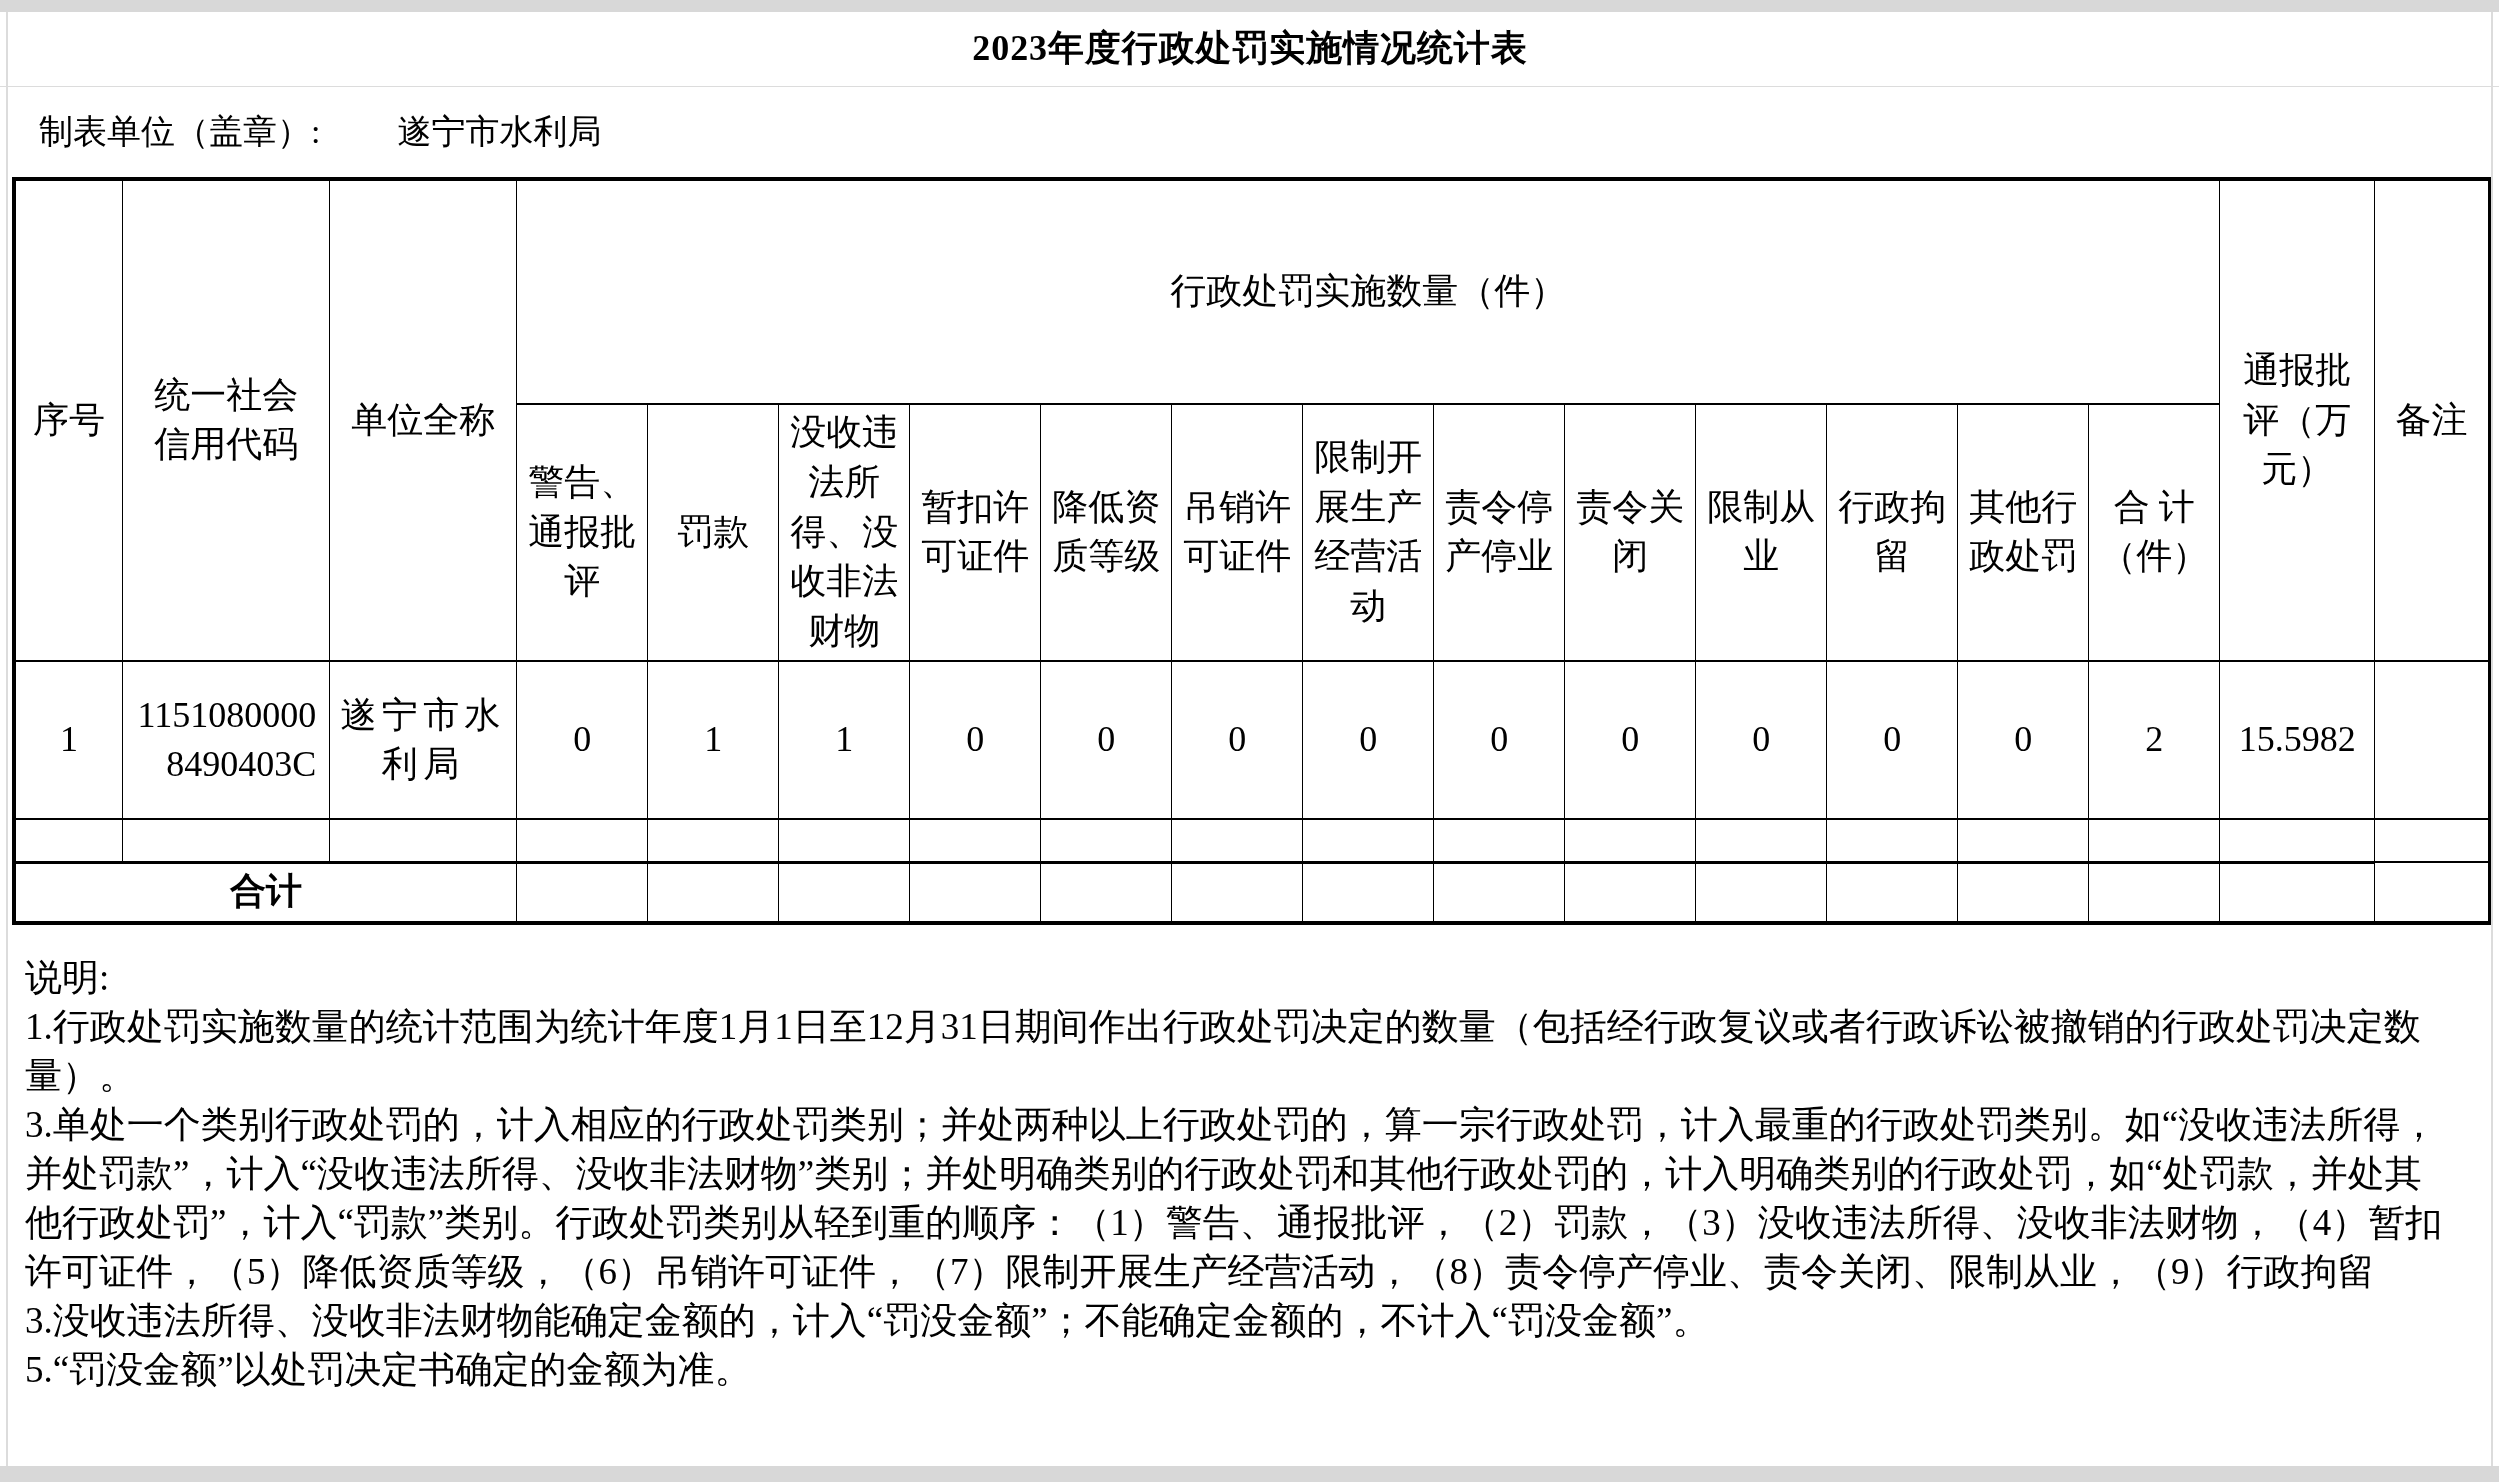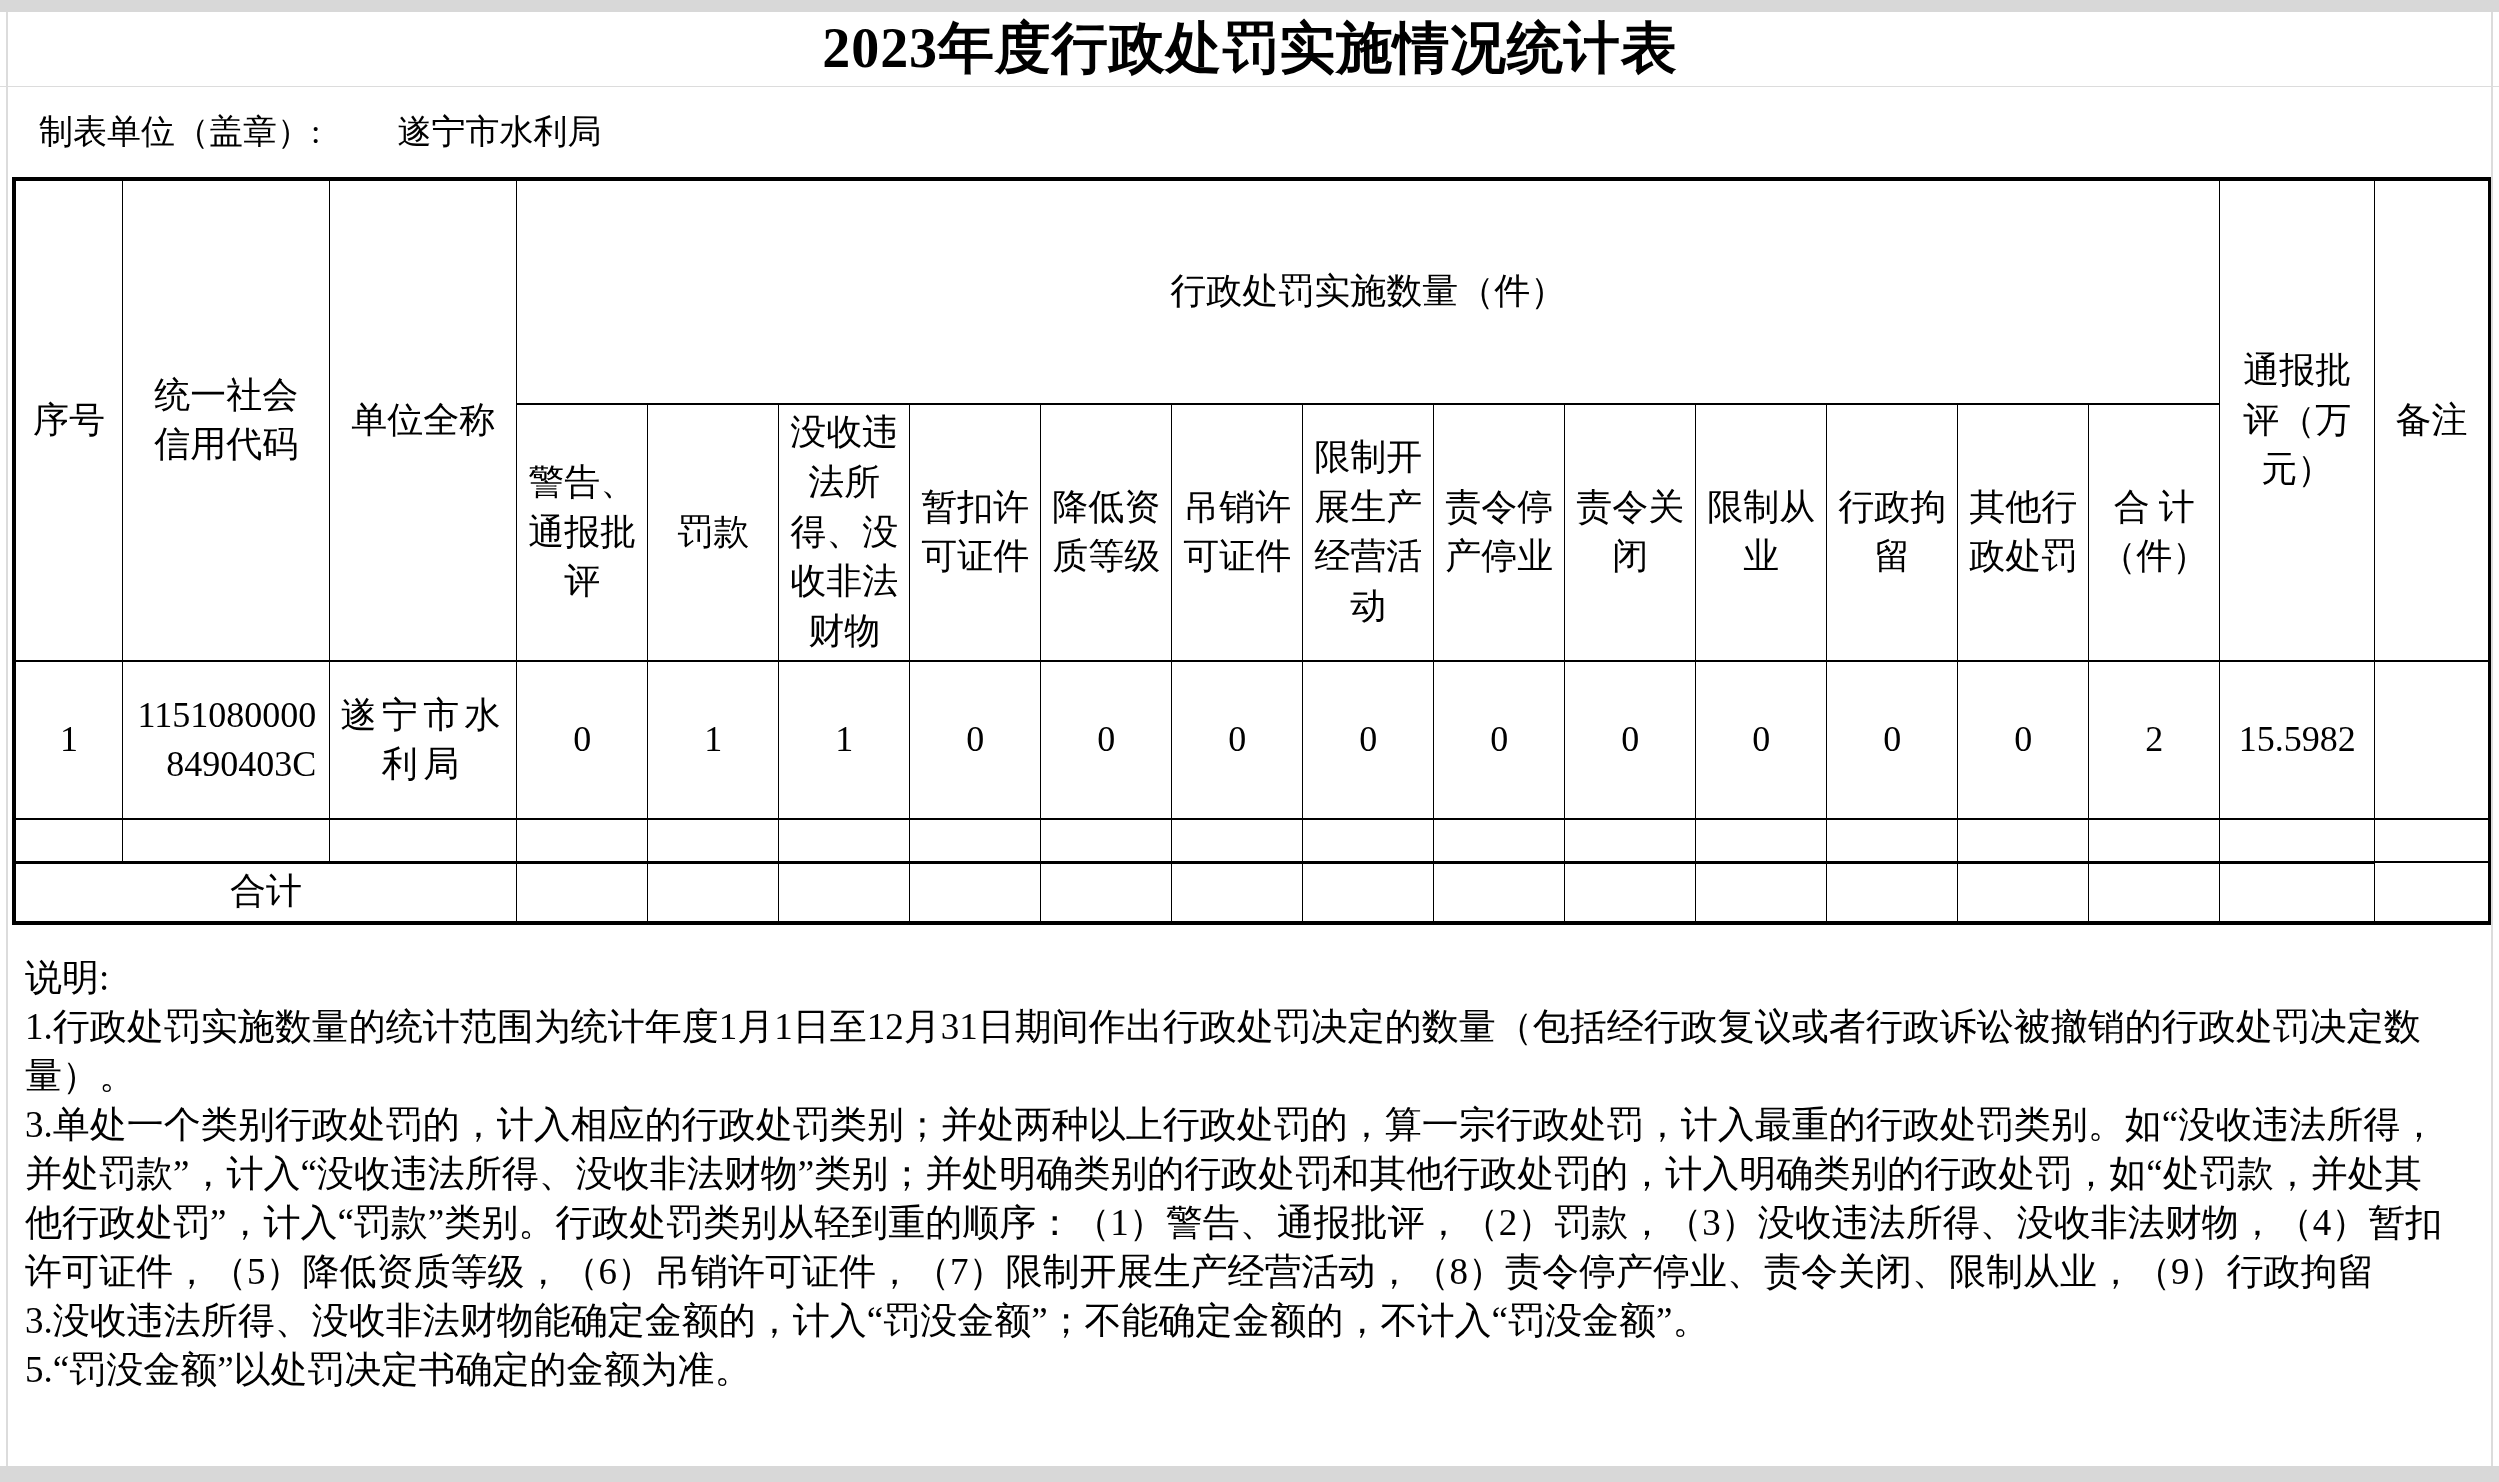--- a/index.html
+++ b/index.html
@@ -16,21 +16,21 @@
   .strip-bottom{position:absolute;left:0;top:1466px;width:2500px;height:16px;background:#d8d8d8;}
   .edge-left{position:absolute;left:6.3px;top:11.7px;width:1.8px;height:1455px;background:#dcdcdc;}
   .edge-right{position:absolute;left:2491px;top:11.7px;width:1.8px;height:1455px;background:#dcdcdc;}
 
   .title-band{
     margin-top:11.7px;height:75px;
     display:flex;align-items:center;justify-content:center;
     border-bottom:1.8px solid #dcdcdc;
     box-sizing:border-box;
   }
-  .title-band .title{font-size:56px;font-weight:700;letter-spacing:0.9px;}
+  .title-band .title{font-size:36px;font-weight:700;letter-spacing:0.9px;}
 
   .maker-band{
     height:90px;
     display:flex;align-items:center;
     padding-left:39px;padding-right:40px;
     box-sizing:border-box;
     font-size:34px;
   }
   .maker-band .maker-value{margin-left:77px;}
   .maker-band .spacer{flex:1;}
@@ -52,21 +52,21 @@
     font-size:36px;
     line-height:1.38;
     overflow:hidden;
     box-sizing:border-box;
   }
   tr.hr1{height:225px;}
   tr.hr2{height:237px;}
   tr.data{height:158px;}
   tr.blank{height:43px;}
   tr.total{height:56px;}
-  tr.total td{border-top-width:3.6px;font-weight:400;}
+  tr.total td{border-top-width:3.6px;font-weight:700;}
 
   th .narrow{display:block;max-width:153px;margin:16px auto;}
   td.cell-seq{vertical-align:middle;}
   td.cell-code{vertical-align:middle;}
   td.cell-code .code-wrap{
     display:block;max-width:180px;margin:0 auto;
     word-break:break-all;text-align:right;
   }
   td.cell-name{
     vertical-align:top;text-align:left;

